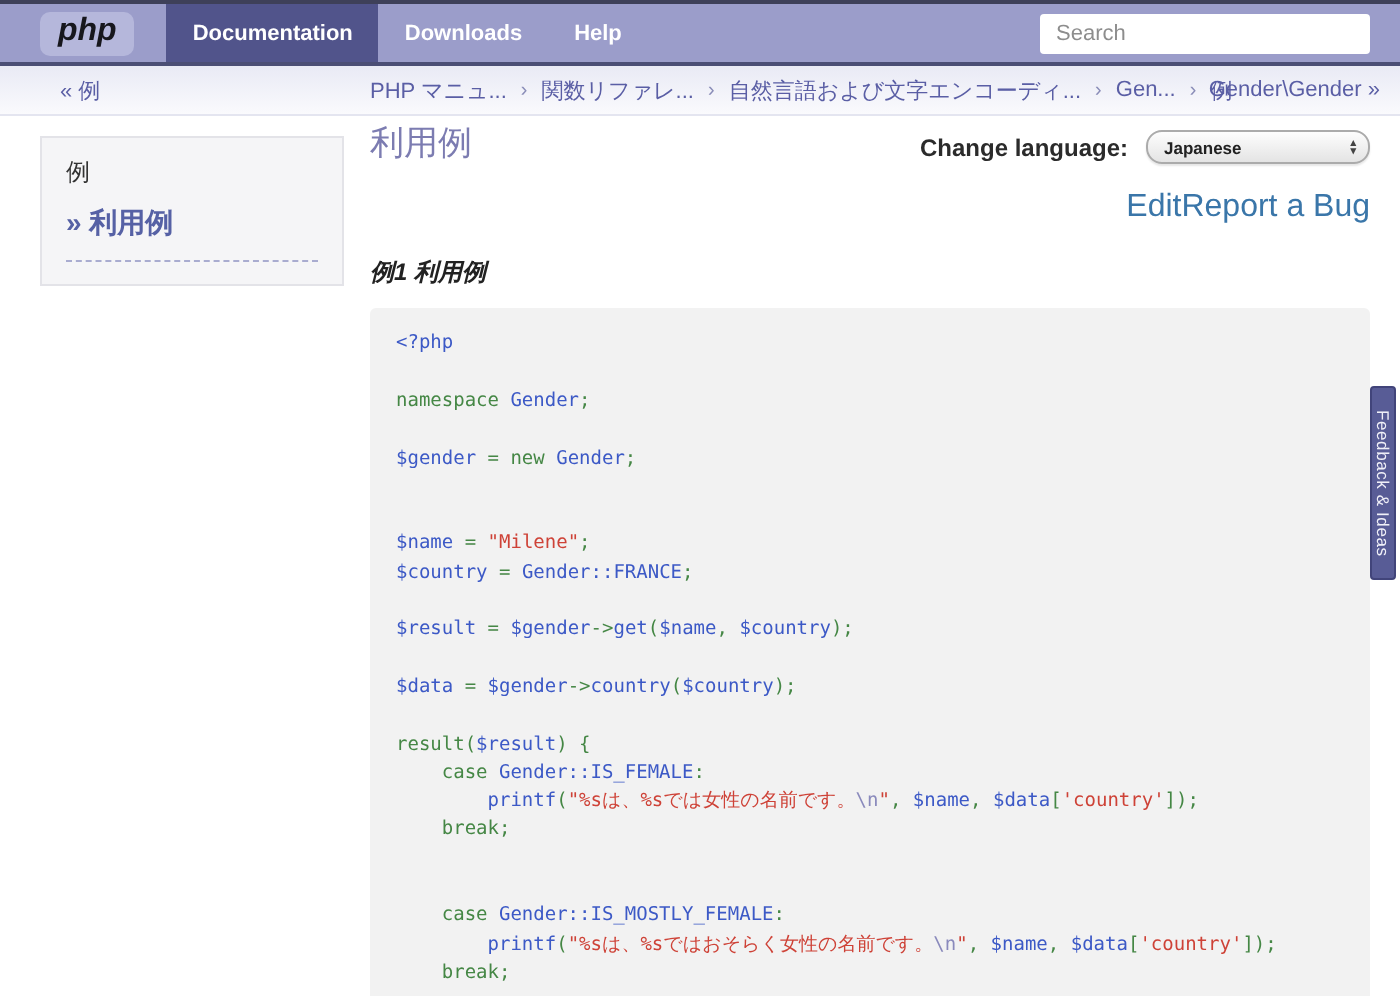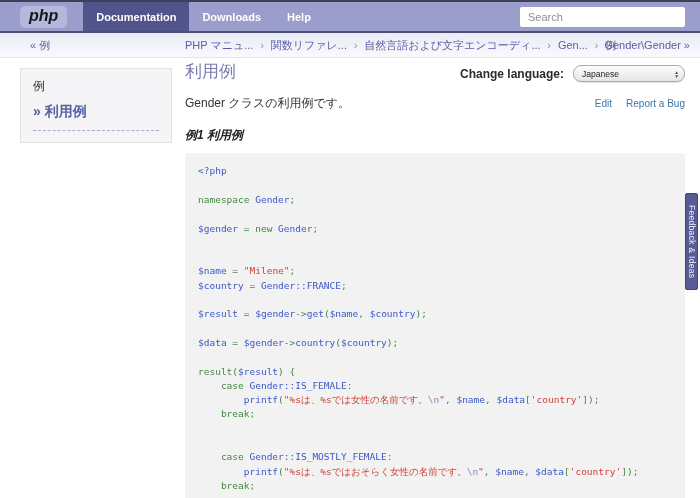--- a/index.html
+++ b/index.html
@@ -54,26 +54,26 @@
   
   .main{position:absolute;left:185px;right:15px;top:62px;}
   .main-head{display:flex;align-items:flex-start;}
   .page-title{margin:0;font-size:17px;font-weight:400;color:#7C7CB1;line-height:1.2;text-align:center;}
   .chlang{margin-left:auto;display:flex;align-items:center;gap:9px;margin-top:3px;}
   .chlang-label{font-size:12px;font-weight:700;color:#2b2b2b;}
   .select{
     width:112px;height:17px;border:1px solid #ABABAB;border-radius:8px;
     background:linear-gradient(#FDFDFD,#E4E4E4);
     display:flex;align-items:center;font-size:8.5px;color:#222;
-    padding:0 6px 0 8px;box-sizing:border-box;box-shadow:0 1px 1px rgba(0,0,0,.10);
+    padding:0 6px 0 8px;box-sizing:border-box;box-shadow:0 1px 1px rgba(0,0,0,.10);font-weight:bold;
   }
   .select .arrows{margin-left:auto;display:flex;flex-direction:column;font-size:5.5px;line-height:4px;color:#444;}
   .row2{display:flex;margin-top:13px;align-items:baseline;}
   .desc{font-size:12px;color:#333;}
-  .page-links{margin-left:auto;display:flex;gap:14px;font-size:10px;color:#3A76A9;padding-left:25px;}
+  .page-links{margin-left:auto;display:flex;font-size:16px;color:#3A76A9;padding-left:25px;}
   .page-links span{cursor:default;}
   .example-title{margin-top:15px;font-size:12px;font-weight:700;font-style:italic;color:#222;}
   .codeblock{
     margin-top:9px;border-radius:3px;padding:11px 13px;height:400px;box-sizing:border-box;overflow:hidden;
   }
   .codeblock pre{
     margin:0;font-family:"DejaVu Sans Mono",monospace;font-size:9.5px;line-height:14.3px;white-space:pre;
   }
   
   .feedback{
@@ -129,21 +129,20 @@
       <div class="select">
         <span>Japanese</span>
         <span class="arrows">
             <span>▴</span>
             <span>▾</span>
           </span>
       </div>
     </div>
   </div>
   <div class="row2">
-    <span class="desc">Gender クラスの利用例です。</span>
     <span class="page-links">
       <span>Edit</span>
       <span>Report a Bug</span>
     </span>
   </div>
   <div class="example-title">例1 利用例</div>
   <div class="codeblock" style="background: rgb(242, 242, 242);">
     <pre><span style="color: rgb(60, 89, 198);">&lt;?php</span>
 
 <span style="color: rgb(69, 135, 69);">namespace </span><span style="color: rgb(60, 89, 198);">Gender</span><span style="color: rgb(69, 135, 69);">;</span>

